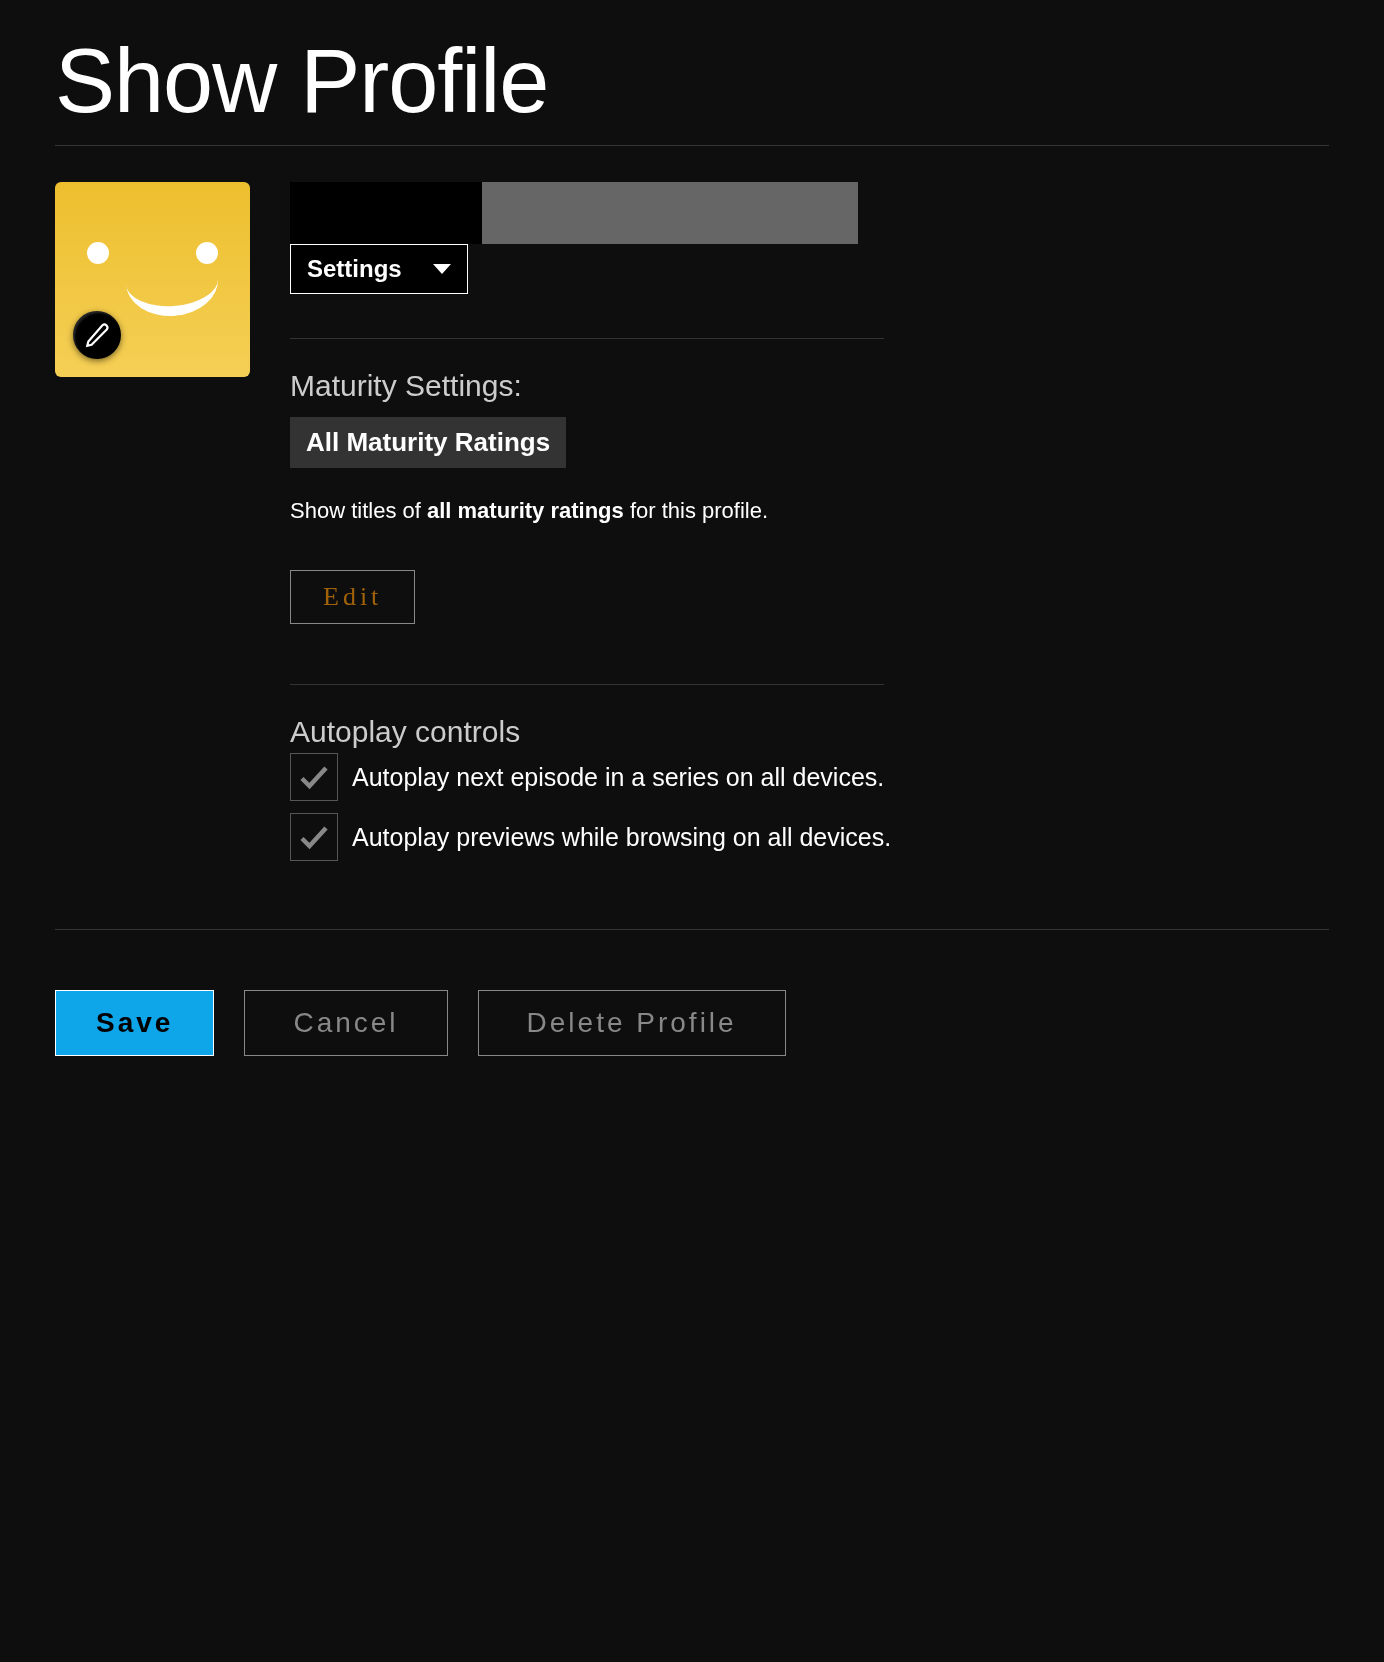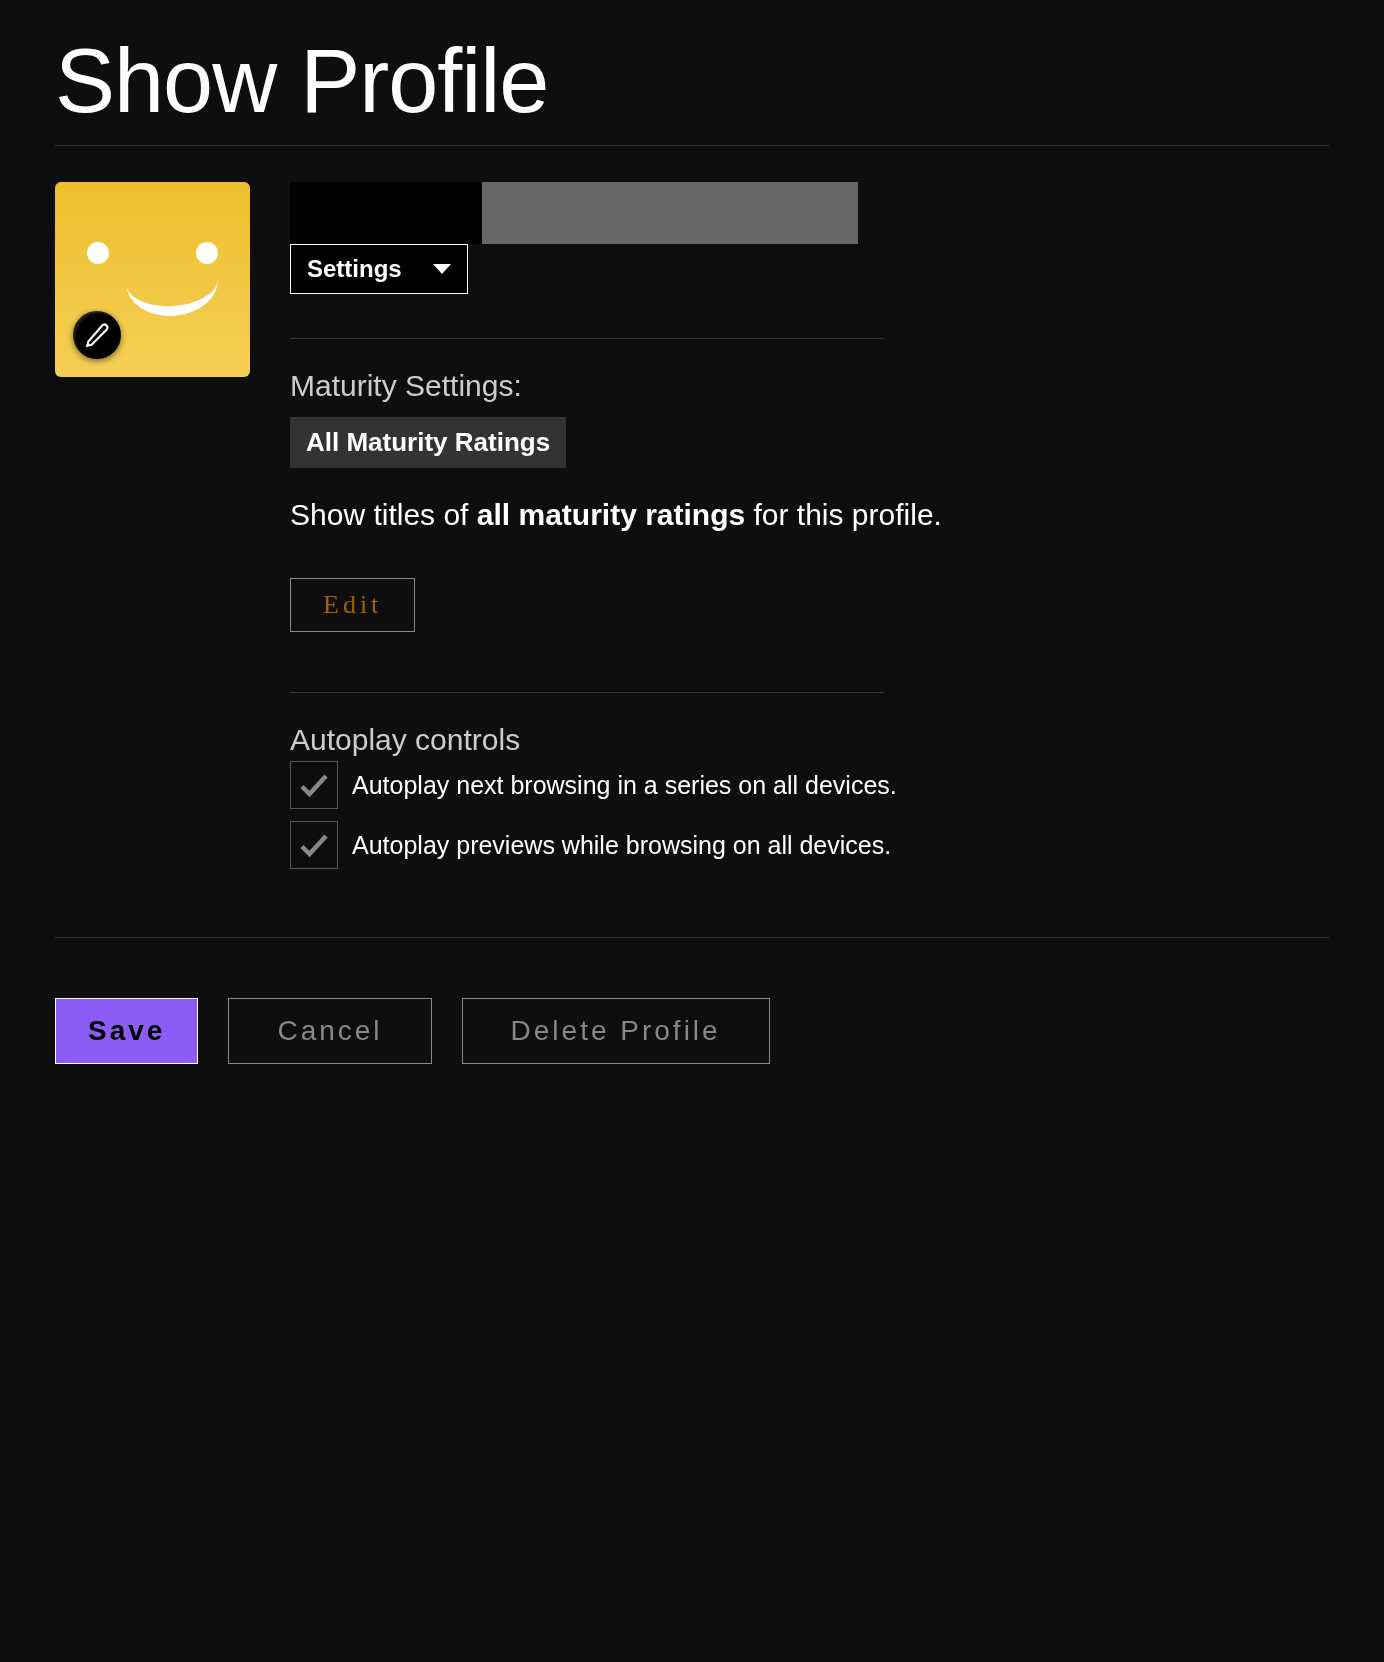--- a/index.html
+++ b/index.html
@@ -134,21 +134,21 @@
     .maturity-chip {
       display: inline-block;
       background: #333;
       color: #fff;
       font-weight: 700;
       font-size: 26px;
       padding: 10px 16px;
     }
     .maturity-desc {
       color: #fff;
-      font-size: 30px;
+      font-size: 22px;
       margin-top: 30px;
     }
     .maturity-desc .bold { font-weight: 700; }
     .edit-maturity {
       display: inline-block;
       border: 1px solid #888;
       color: #a16207;
       font-size: 26px;
       padding: 11px 32px;
       letter-spacing: 4px;
@@ -190,25 +190,25 @@
     .btn {
       font-size: 28px;
       padding: 16px 48px;
       letter-spacing: 3px;
       cursor: pointer;
       border: 1px solid #888;
       background: transparent;
       color: #888;
     }
     .btn.primary {
-      background: #8b5cf6;
+      background: #0ea5e9;
       color: #000;
       font-weight: 700;
       border: 1px solid #fff;
-      padding: 16px 32px;
+      padding: 16px 40px;
     }
   </style>
 </head>
 <body>
 
 <h1 class="page-title">Show Profile</h1>
 <hr class="hr">
 
 <div class="profile-row">
   <div class="avatar-wrap">
@@ -246,21 +246,21 @@
     <hr class="section-divider" style="margin-top:60px;">
 
     <div class="section-label" style="margin-top:0;margin-bottom:4px;">Autoplay controls</div>
 
     <div class="autoplay-row">
       <div class="checkbox">
         <svg class="check-svg" viewBox="0 0 24 24" fill="none" stroke="#888" stroke-width="3">
             <polyline points="4 13 9 18 20 6"></polyline>
           </svg>
       </div>
-      <span class="autoplay-label">Autoplay next browsing in a series on all devices.</span>
+      <span class="autoplay-label">Autoplay next episode in a series on all devices.</span>
     </div>
 
     <div class="autoplay-row">
       <div class="checkbox">
         <svg class="check-svg" viewBox="0 0 24 24" fill="none" stroke="#888" stroke-width="3">
             <polyline points="4 13 9 18 20 6"></polyline>
           </svg>
       </div>
       <span class="autoplay-label">Autoplay previews while browsing on all devices.</span>
     </div>

